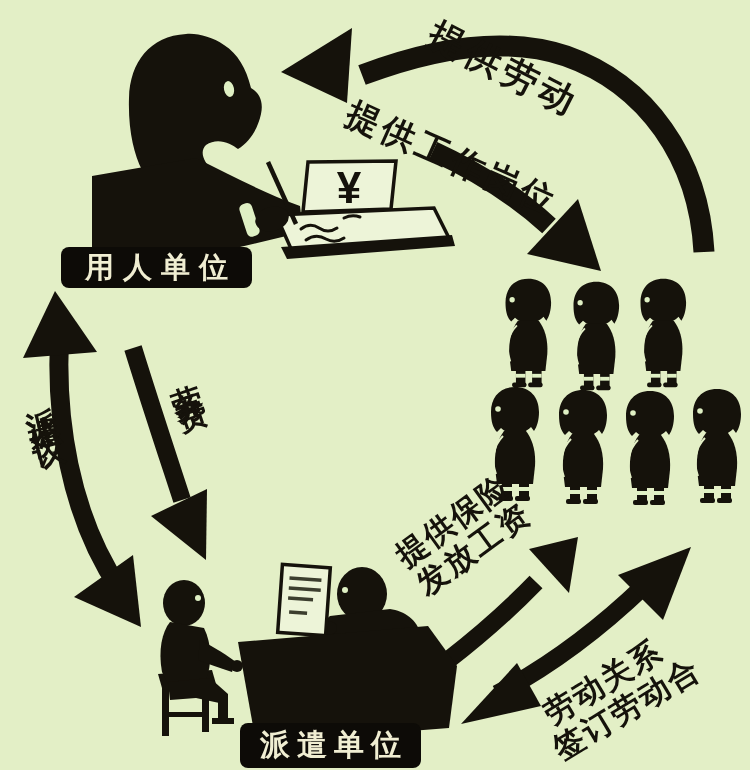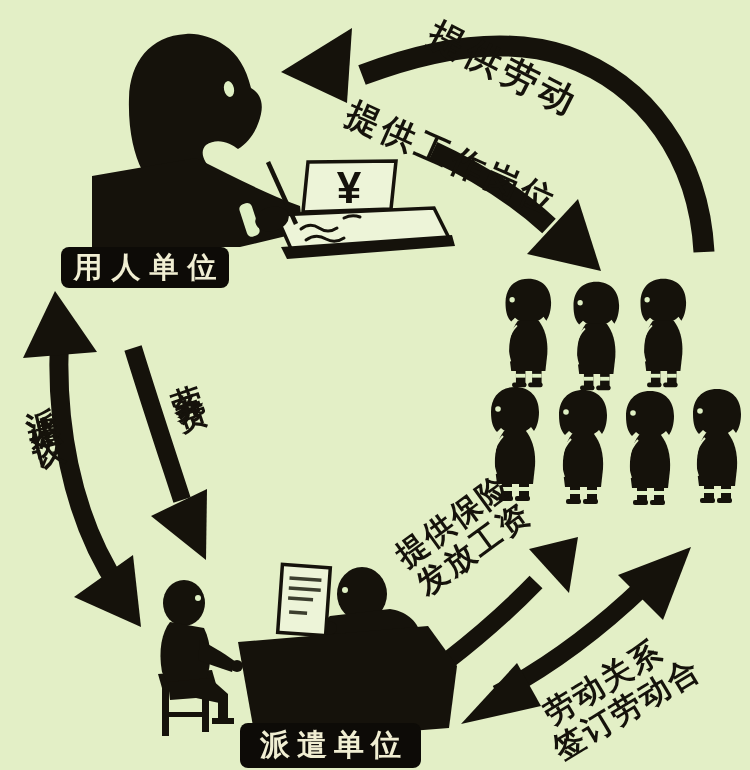--- a/index.html
+++ b/index.html
@@ -24,21 +24,21 @@
   .eye{fill:var(--eye);}
   .scribble{stroke:var(--ink);stroke-width:3;fill:none;stroke-linecap:round;}
   .doc-line{stroke:var(--doc-line);stroke-width:3.5;fill:none;}
   .currency{font:bold 44px "Liberation Sans",sans-serif;fill:var(--ink);}
 
   .unit-label{
     position:absolute;display:flex;align-items:center;justify-content:center;
     background:var(--label-bg);color:var(--label-text);
     font-weight:bold;border-radius:8px;white-space:nowrap;
   }
-  .unit-label.employer{left:61px;top:247px;width:168px;height:41px;font-size:29px;letter-spacing:9px;padding-left:9px;box-sizing:border-box;}
+  .unit-label.employer{left:61px;top:247px;width:191px;height:41px;font-size:29px;letter-spacing:9px;padding-left:9px;box-sizing:border-box;}
   .unit-label.employees{left:547px;top:486px;width:163px;height:43px;font-size:33px;letter-spacing:22px;padding-left:22px;box-sizing:border-box;}
   .unit-label.dispatch{left:240px;top:723px;width:181px;height:45px;font-size:30px;letter-spacing:7px;padding-left:7px;box-sizing:border-box;}
 
   .arc-label{
     position:absolute;color:var(--ink);font-weight:bold;white-space:nowrap;line-height:1.12;
   }
   .lbl-provide-labor{left:440px;top:14px;font-size:36px;letter-spacing:5px;transform:rotate(27deg);transform-origin:0 0;}
   .lbl-provide-job{left:356px;top:94px;font-size:34px;letter-spacing:4px;transform:rotate(24deg);transform-origin:0 0;}
   .lbl-dispatch-agreement{left:14px;top:388px;font-size:32px;letter-spacing:9px;writing-mode:vertical-rl;transform:rotate(-14deg);transform-origin:top left;}
   .lbl-fee{left:156px;top:368px;font-size:31px;letter-spacing:8px;writing-mode:vertical-rl;transform:rotate(-19deg);transform-origin:top left;}

